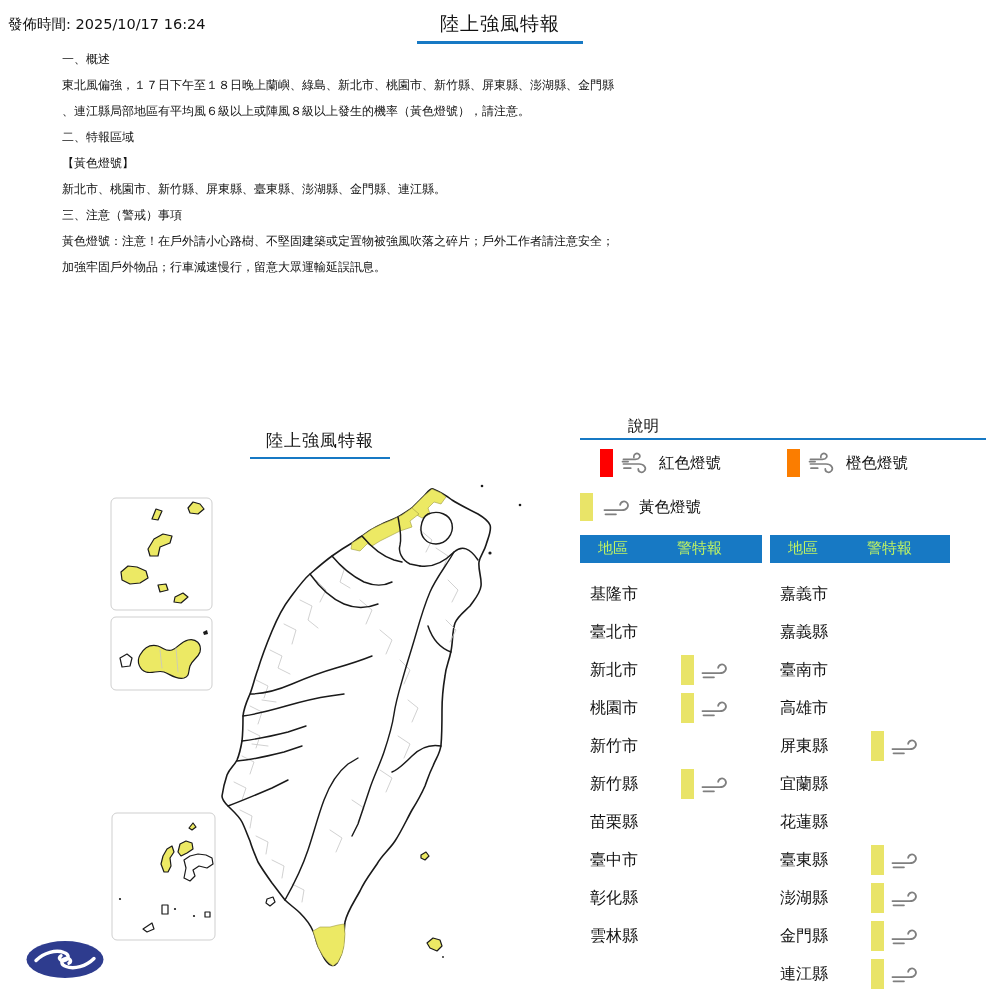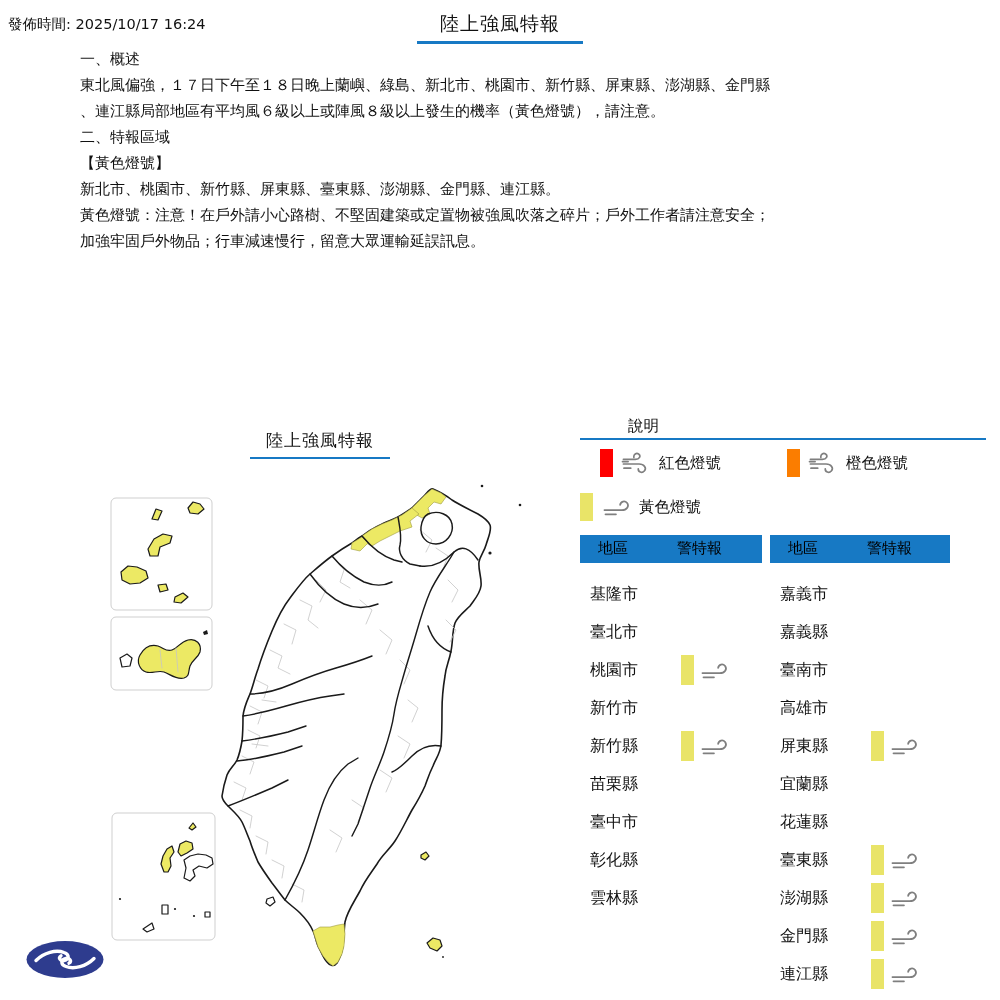--- a/index.html
+++ b/index.html
@@ -13,39 +13,39 @@
     width:1000px;height:1000px;position:relative;background:#fff;
     font-family:"DejaVu Sans","Liberation Sans",sans-serif;color:var(--ink);
     overflow:hidden;
   }
   .abs{position:absolute;}
   #publish-time{left:8px;top:15px;font-size:14.5px;}
   #main-title{
     left:417px;top:11px;width:166px;text-align:center;font-size:19px;
     padding-bottom:4px;border-bottom:3px solid var(--blue);letter-spacing:1px;
   }
-  #report{left:80px;top:46px;width:880px;font-size:15px;line-height:26px;}
+  #report{left:62px;top:46px;width:880px;font-size:12px;line-height:26px;}
   #report div{white-space:nowrap;}
   #map-title{
     left:250px;top:429px;width:140px;text-align:center;font-size:17px;
     padding-bottom:5px;border-bottom:2px solid var(--blue);letter-spacing:1px;
   }
   #legend-title{left:580px;top:416px;font-size:15.5px;padding-left:48px;}
   #legend-rule{left:580px;top:438px;width:406px;height:2px;background:var(--blue);}
   .legend-item{position:absolute;display:flex;align-items:center;height:30px;}
   .legend-swatch{width:13px;height:28px;flex:none;margin-right:8px;}
   .legend-label{font-size:15.5px;margin-left:6px;}
   #legend-red{left:580px;top:448px;margin-left:20px;}
   #legend-orange{left:787px;top:448px;}
   #legend-yellow{left:580px;top:492px;}
   .wicon{width:32px;height:23px;flex:none;}
   .wtable{position:absolute;top:535px;}
   #table-left{left:580px;width:182px;}
   #table-right{left:770px;width:180px;}
-  .thead{height:28px;background:var(--blue);color:#000000;font-size:15px;position:relative;}
+  .thead{height:28px;background:var(--blue);color:#bef264;font-size:15px;position:relative;}
   .thead span{position:absolute;top:4px;}
   .h-region{left:18px;}
   .h-adv{left:97px;}
   .tbody{margin-top:12px;}
   .trow{height:38px;position:relative;}
   .region{position:absolute;left:10px;top:9px;font-size:16px;}
   .warn{position:absolute;left:101px;top:4px;display:flex;align-items:center;}
   .badge{width:13px;height:30px;background:var(--badge-yellow);margin-right:5px;flex:none;}
   #map-svg{left:90px;top:470px;}
   #cwa-logo{left:24px;top:938px;}
@@ -81,20 +81,21 @@
 <div class="abs" id="publish-time">發佈時間: 2025/10/17 16:24</div>
 <div class="abs" id="main-title">陸上強風特報</div>
 
 <div class="abs" id="report">
   <div>一、概述</div>
   <div>東北風偏強，１７日下午至１８日晚上蘭嶼、綠島、新北市、桃園市、新竹縣、屏東縣、澎湖縣、金門縣</div>
   <div>、連江縣局部地區有平均風６級以上或陣風８級以上發生的機率（黃色燈號），請注意。</div>
   <div>二、特報區域</div>
   <div>【黃色燈號】</div>
   <div>新北市、桃園市、新竹縣、屏東縣、臺東縣、澎湖縣、金門縣、連江縣。</div>
+  <div>三、注意（警戒）事項</div>
   <div>黃色燈號：注意！在戶外請小心路樹、不堅固建築或定置物被強風吹落之碎片；戶外工作者請注意安全；</div>
   <div>加強牢固戶外物品；行車減速慢行，留意大眾運輸延誤訊息。</div>
 </div>
 
 <div class="abs" id="map-title">陸上強風特報</div>
 
 <svg class="abs" id="map-svg" width="480" height="530" viewBox="90 470 480 530">
 
   <rect class="inset" x="111" y="498" width="101" height="112" rx="5"></rect>
   <rect class="inset" x="111" y="617" width="101" height="73" rx="5"></rect>
@@ -250,20 +251,29 @@
   <div class="tbody" id="tbody-left">
       <div class="trow">
     <span class="region">基隆市</span>
 
   </div>
       <div class="trow">
     <span class="region">臺北市</span>
 
   </div>
       <div class="trow">
+    <span class="region">新北市</span>
+    <span class="warn">
+      <span class="badge"></span>
+      <svg class="wicon" viewBox="0 0 30 22">
+            <use href="#wind1"></use>
+          </svg>
+    </span>
+  </div>
+      <div class="trow">
     <span class="region">桃園市</span>
     <span class="warn">
       <span class="badge"></span>
       <svg class="wicon" viewBox="0 0 30 22">
             <use href="#wind1"></use>
           </svg>
     </span>
   </div>
       <div class="trow">
     <span class="region">新竹市</span>

